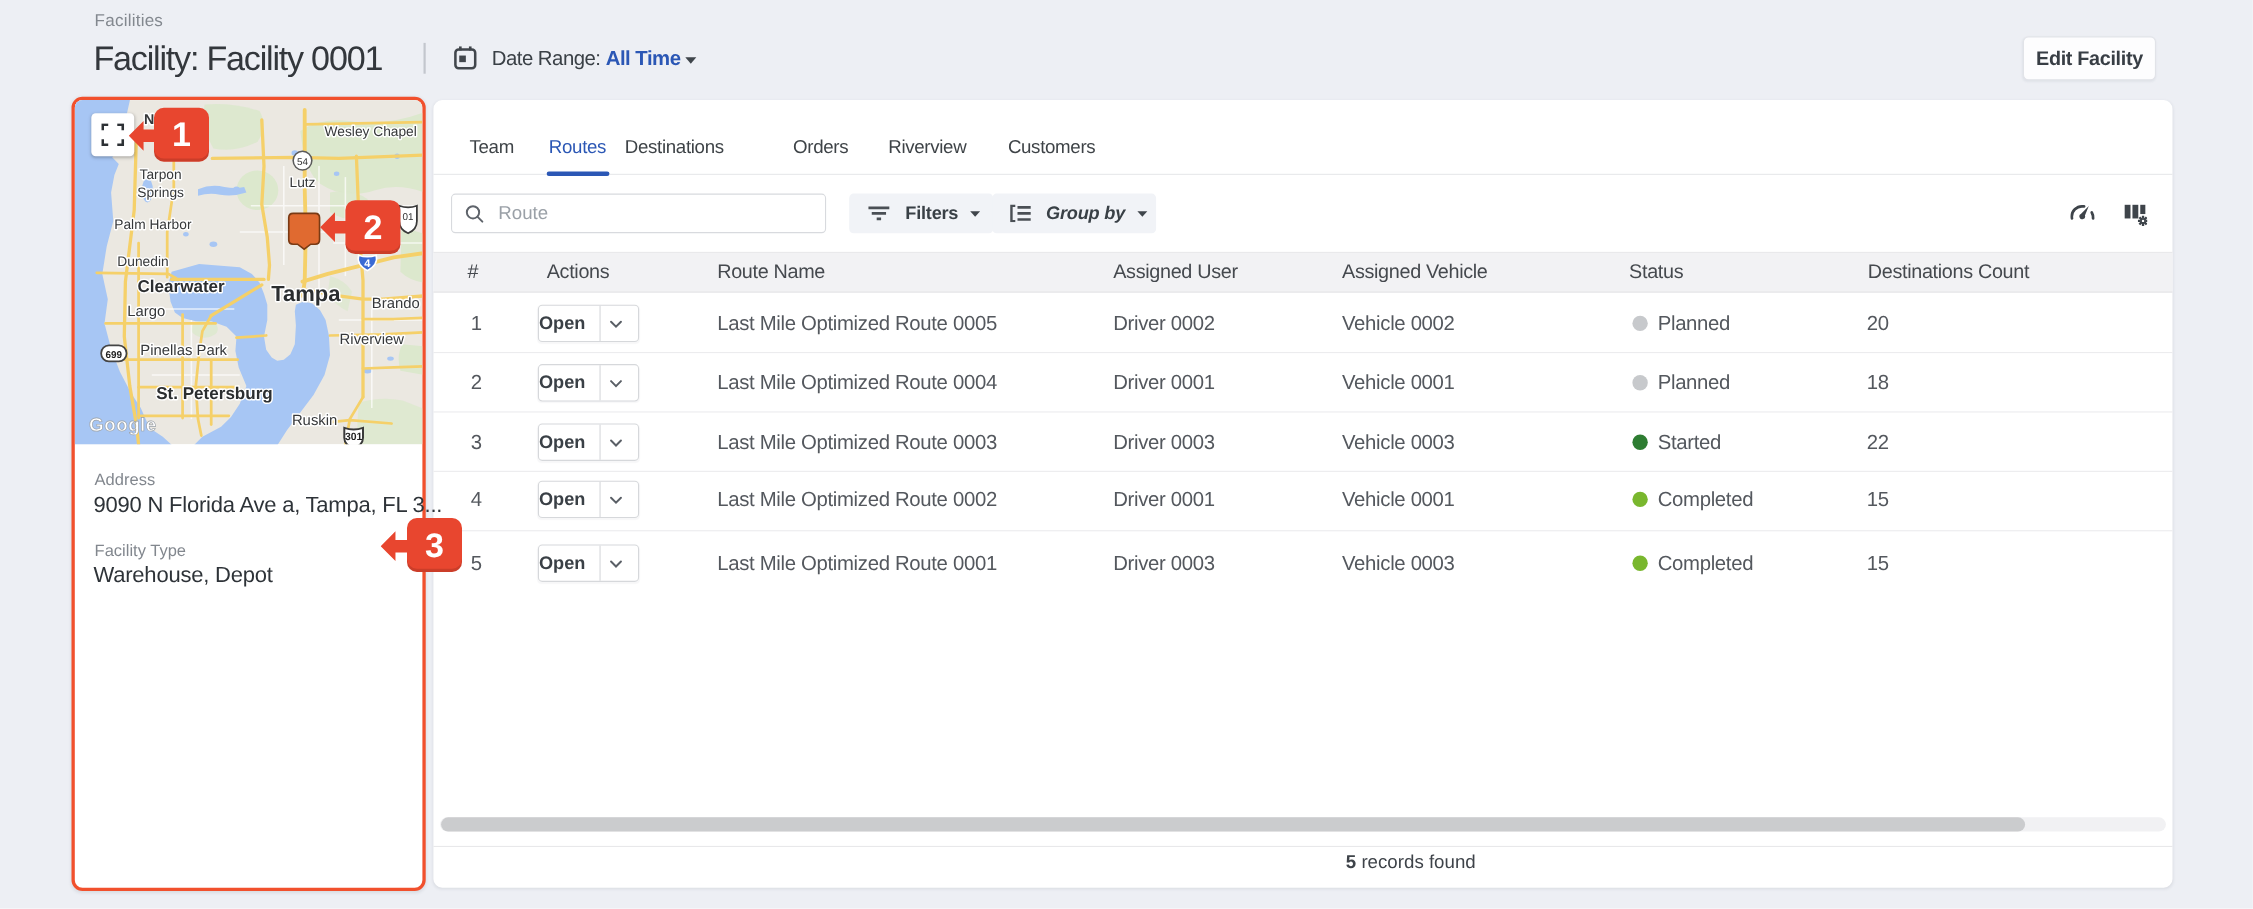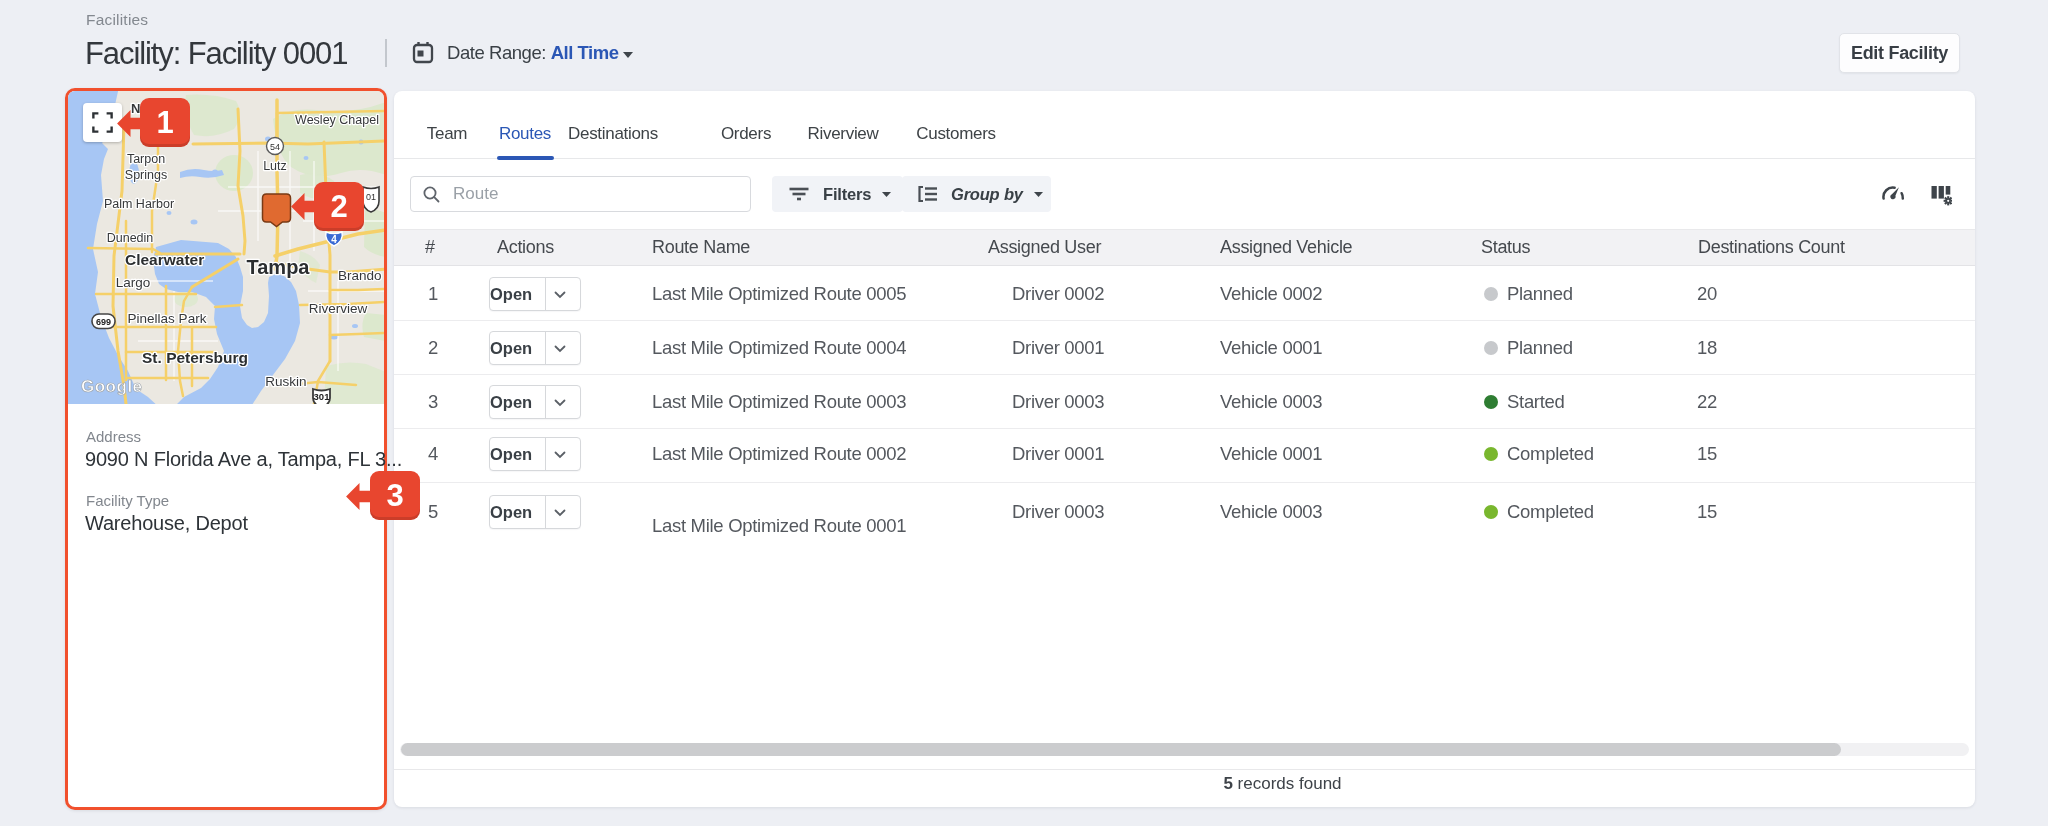--- a/index.html
+++ b/index.html
@@ -146,21 +146,21 @@
       </g>
       <circle cx="0" cy="0" r="2.5" fill="#3e444a"></circle>
       <circle cx="0" cy="0" r="1.1" fill="#fff"></circle>
     </g>
   </svg>
 
   <div class="abs thead"></div>
   <div class="abs th" style="left:425px">#</div>
   <div class="abs th" style="left:497px">Actions</div>
   <div class="abs th" style="left:652px">Route Name</div>
-  <div class="abs th" style="left:988px">Assigned User</div>
+  <div class="abs th" style="left:1012px">Assigned User</div>
   <div class="abs th" style="left:1220px">Assigned Vehicle</div>
   <div class="abs th" style="left:1481px">Status</div>
   <div class="abs th" style="left:1698px">Destinations Count</div>
 
   <div class="abs td" style="left:428px;top:283px">1</div>
   <div class="abs openbtn" style="top:277px">
     <span class="otxt">Open</span>
     <span class="sep"></span>
     <svg style="position:absolute;left:64px;top:13px" width="12" height="8" viewBox="0 0 12 8">
       <path d="M1.5 1.5 L6 6 L10.5 1.5" fill="none" stroke="#5a5f66" stroke-width="1.8" stroke-linecap="round"></path>
@@ -215,21 +215,21 @@
   <div class="abs td" style="left:1507px;top:443px">Completed</div>
   <div class="abs td" style="left:1697px;top:443px">15</div>
   <div class="abs td" style="left:428px;top:501px">5</div>
   <div class="abs openbtn" style="top:495px">
     <span class="otxt">Open</span>
     <span class="sep"></span>
     <svg style="position:absolute;left:64px;top:13px" width="12" height="8" viewBox="0 0 12 8">
       <path d="M1.5 1.5 L6 6 L10.5 1.5" fill="none" stroke="#5a5f66" stroke-width="1.8" stroke-linecap="round"></path>
     </svg>
   </div>
-  <div class="abs td" style="left:652px;top:515px">Last Mile Optimized Route 0001</div>
+  <div class="abs td" style="left:652px;top:501px">Last Mile Optimized Route 0001</div>
   <div class="abs td" style="left:1012px;top:501px">Driver 0003</div>
   <div class="abs td" style="left:1220px;top:501px">Vehicle 0003</div>
   <div class="abs dot" style="left:1484px;top:505px;background:#79b72e"></div>
   <div class="abs td" style="left:1507px;top:501px">Completed</div>
   <div class="abs td" style="left:1697px;top:501px">15</div>
   <div class="abs rowline" style="top:320px"></div>
   <div class="abs rowline" style="top:374px"></div>
   <div class="abs rowline" style="top:428px"></div>
   <div class="abs rowline" style="top:482px"></div>
 

